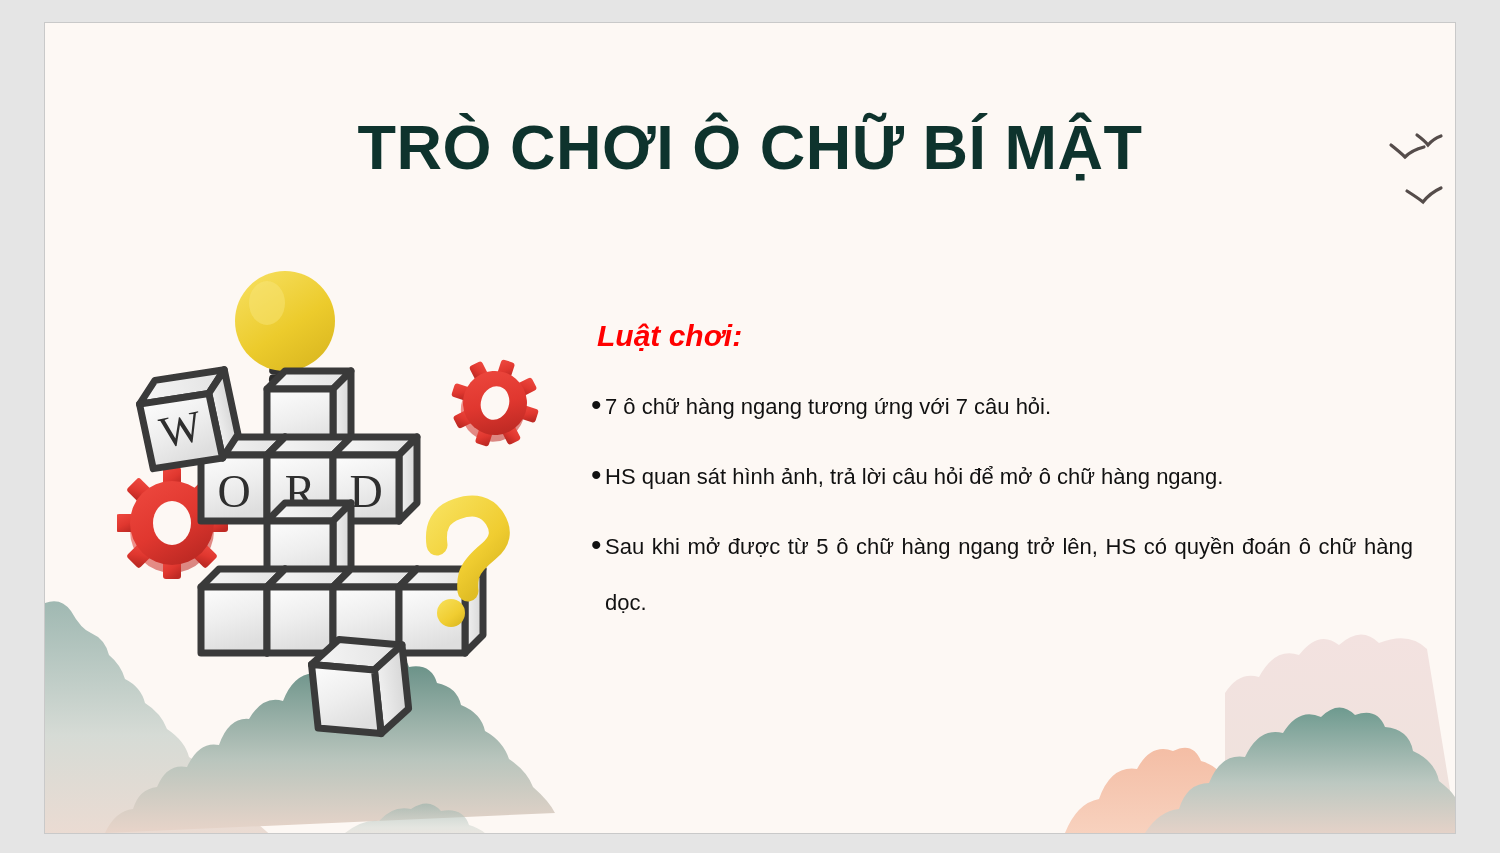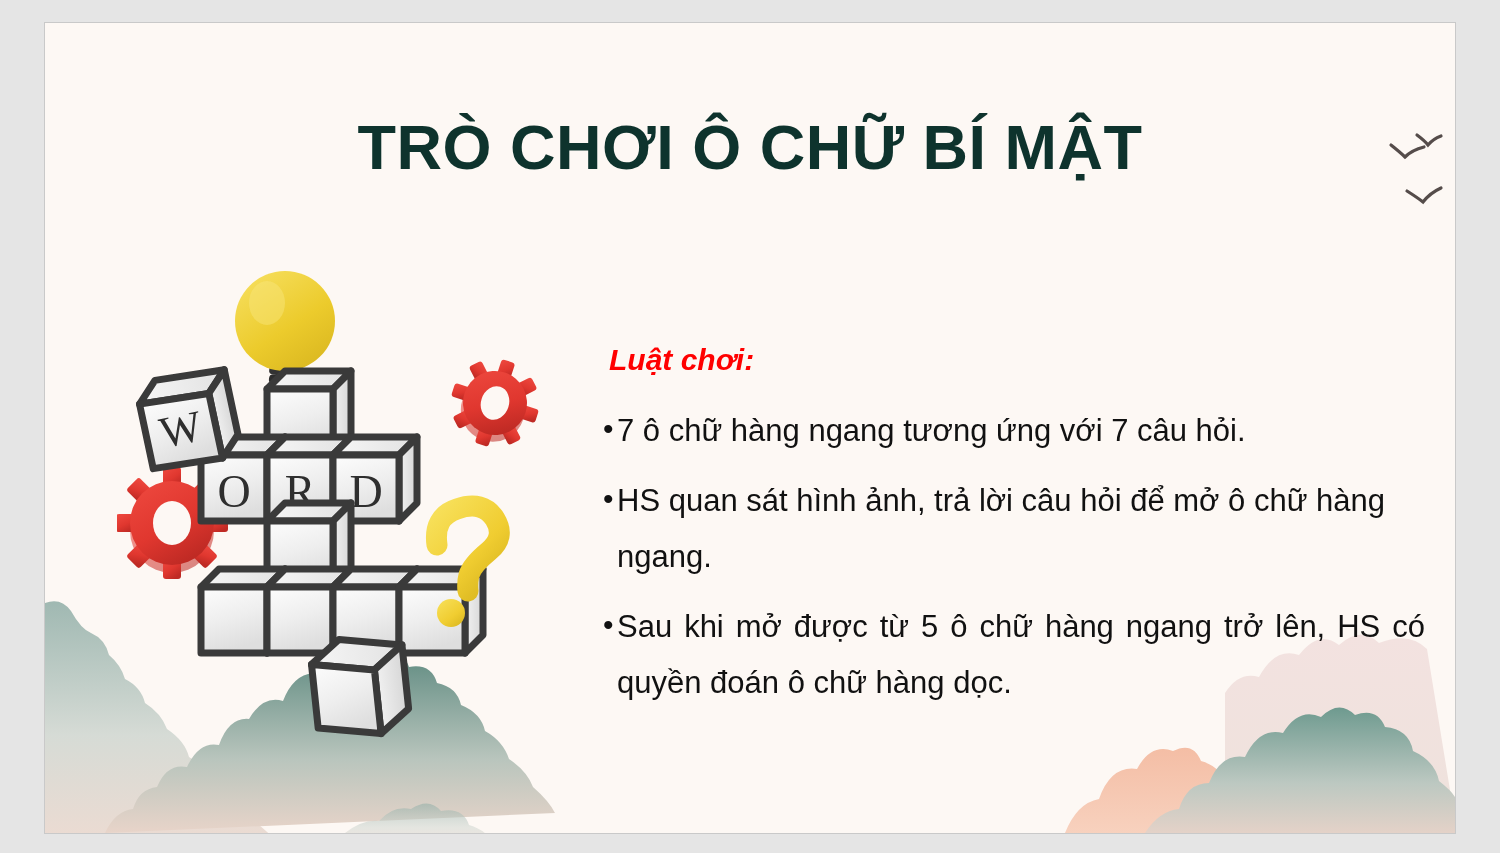--- a/index.html
+++ b/index.html
@@ -35,21 +35,21 @@
   
   #birds { position:absolute; left:1310px; top:90px; width:120px; height:120px; }
 
   
   #mountains { position:absolute; left:0; bottom:0; width:1412px; height:260px; }
 
   
   #illo { position:absolute; left:72px; top:240px; width:440px; height:480px; }
 
   
-  #rules { position:absolute; left:520px; top:296px; width:860px;margin-top:24px; }
+  #rules { position:absolute; left:508px; top:296px; width:860px; }
 
   #rules-heading {
     font-size:30px;
     font-weight:bold;
     font-style:italic;
     color:#ff0000;
     margin-bottom:26px;
     padding-left:44px;
   }
 
@@ -62,21 +62,21 @@
     width:52px;
     flex:0 0 52px;
     font-size:30px;
     line-height:52px;
     color:#111;
     text-align:left;
     padding-left:38px;
   }
   .bullet-text {
     flex:1 1 auto;
-    font-size:31px;
+    font-size:22px;
     line-height:56px;
     color:#111;
     text-align:justify;
     text-justify:inter-word;
   }
   .bullet-text.nojust { text-align:left; }
 </style>
 </head>
 <body>
 

